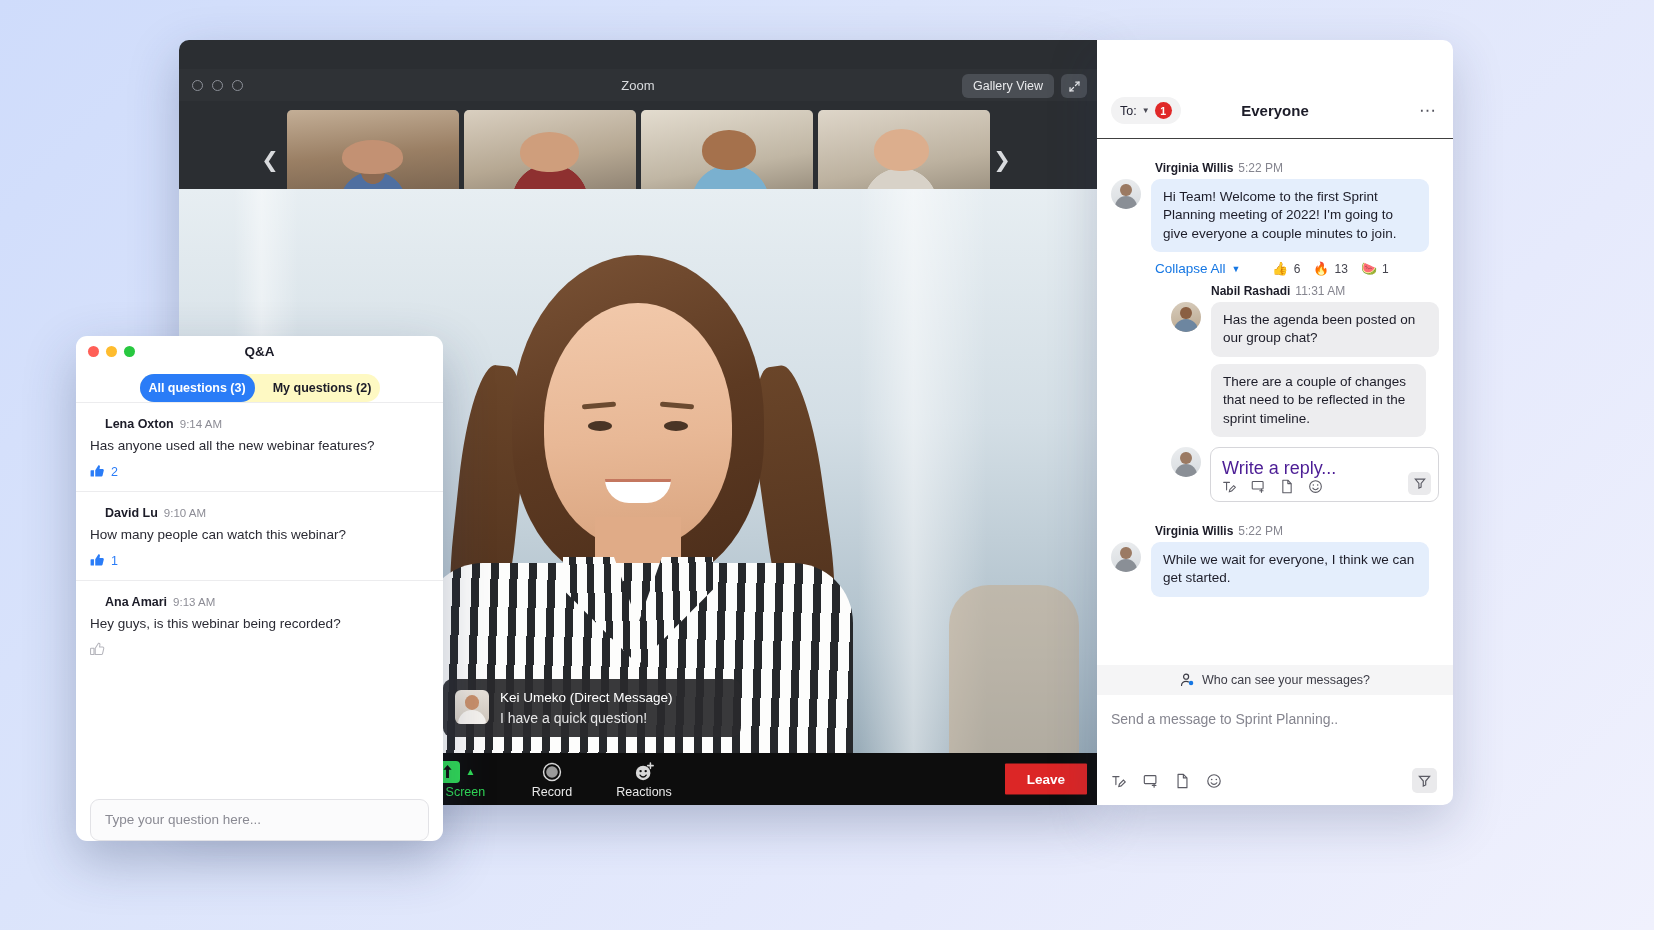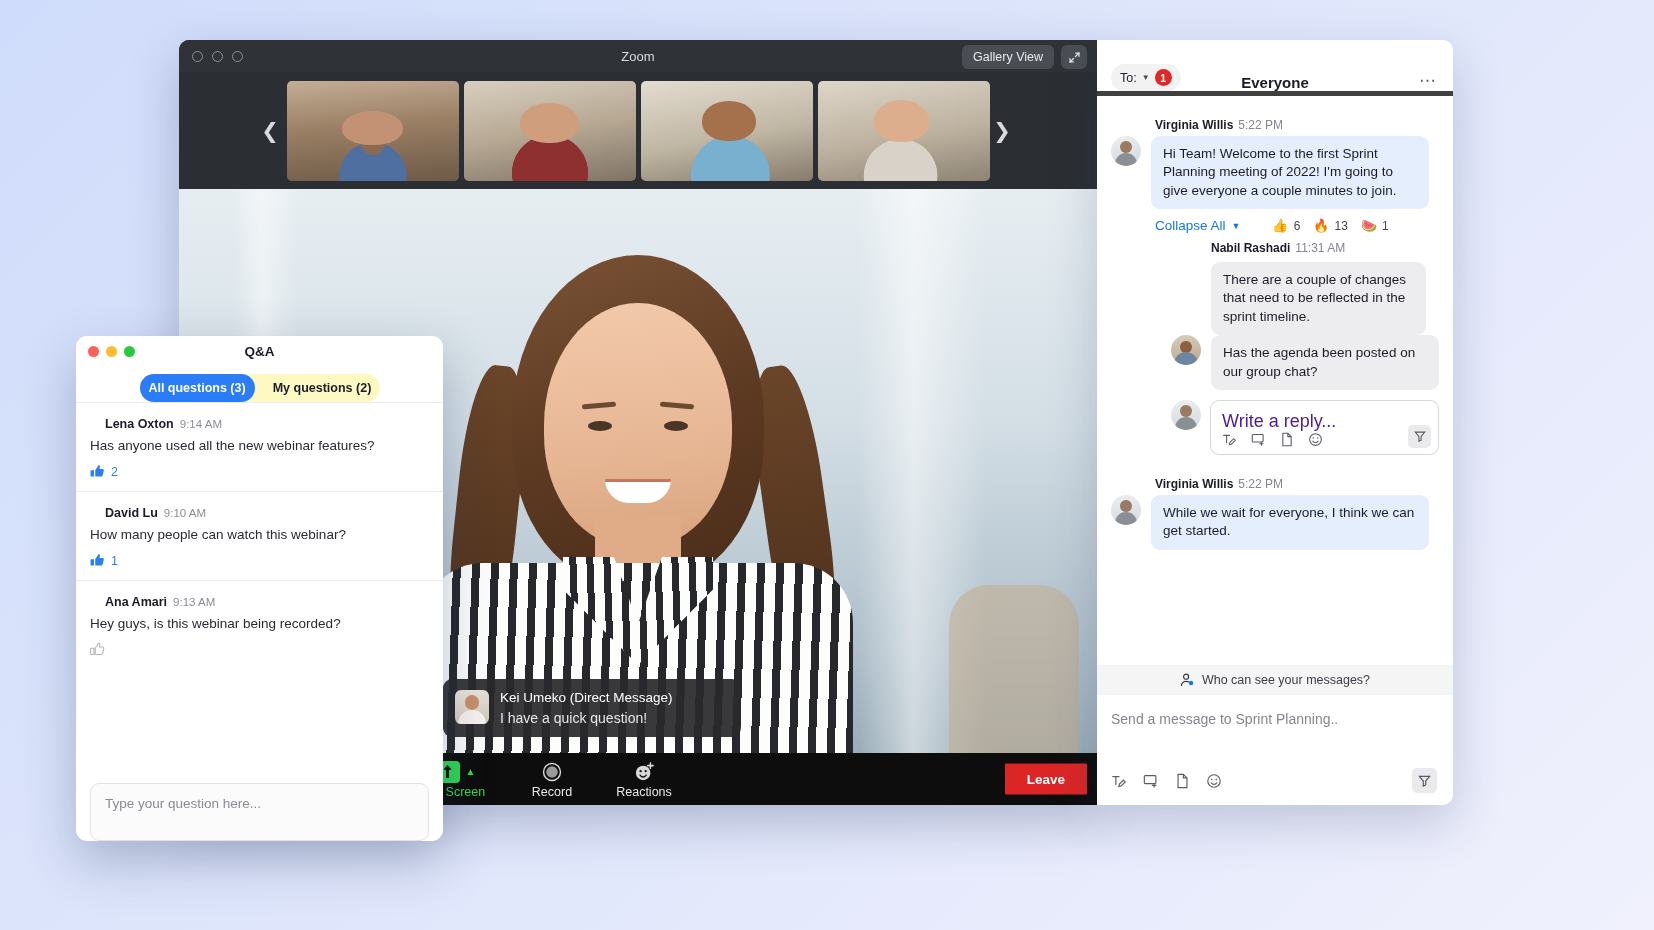--- a/index.html
+++ b/index.html
@@ -17,21 +17,21 @@
     left: 179px; top: 40px;
     width: 918px; height: 765px;
     background: #2b2e32;
     border-radius: 10px 0 0 10px;
     overflow: hidden;
     box-shadow: 0 18px 50px rgba(40,55,95,.28);
   }
   .titlebar {
     height: 32px; position: relative;
     background: #2f3236;
-    display: flex; align-items: center;
+    display: flex; align-items: center; margin-top: 29px;
   }
   .traffic { display: flex; gap: 9px; margin-left: 13px; }
   .traffic span {
     width: 11px; height: 11px; border-radius: 50%;
     border: 1.3px solid #8c9098; background: transparent;
     display: block;
   }
   .win-title {
     position: absolute; left: 0; right: 0; text-align: center;
     color: #d9dbde; font-size: 13px; letter-spacing: .1px;
@@ -185,21 +185,21 @@
     padding:8px 22px; border-radius:1px;
   }
 
   
   .chat-panel {
     position:absolute; left:1097px; top:40px; width:356px; height:765px;
     background:#fff; border-radius:0 10px 10px 0; overflow:hidden;
     box-shadow: 0 18px 50px rgba(40,55,95,.22);
     display:flex; flex-direction:column;
   }
-  .chat-head{height:56px; position:relative; display:flex; align-items:flex-end; border-bottom:5px solid #404040;}
+  .chat-head{height:56px; position:relative; display:flex; align-items:center; border-bottom:1px solid #404040;margin-top:43px;}
   .to-chip{
     margin-left:14px; background:#f2f2f3; border-radius:16px;
     padding:5px 9px; display:flex; align-items:center; gap:5px; font-size:12.5px; color:#232333;
   }
   .to-caret{font-size:8px;color:#4a4a55;}
   .to-badge{background:#e02828;color:#fff;font-size:10.5px;font-weight:bold;width:17px;height:17px;border-radius:50%;display:flex;align-items:center;justify-content:center;}
   .chat-title{position:absolute;left:0;right:0;text-align:center;font-size:15px;font-weight:bold;color:#1c1c28;pointer-events:none;}
   .chat-more{position:absolute;right:16px;color:#55555f;font-size:17px;letter-spacing:1px;}
 
   .chat-body{flex:1; overflow:hidden; padding:0 14px;}
@@ -272,21 +272,21 @@
   .qa-sort{text-align:right;padding:13px 18px 11px;font-size:12.5px;color:#6a6a73;}
   .qa-list{flex:1;overflow:hidden;}
   .qa-item{border-top:1px solid #ececee;padding:14px 14px 12px;}
   .qa-meta{font-size:12.5px;margin-bottom:7px;}
   .qa-meta b{font-weight:bold;color:#1c1c28;margin-left:15px;}
   .qa-meta .t{color:#8c8c95;margin-left:6px;font-size:11.5px;}
   .qa-text{font-size:13.5px;color:#2a2a33;margin-bottom:11px;}
   .qa-vote{display:flex;align-items:center;gap:6px;font-size:12.5px;color:#2a7cf7;}
   .qa-vote .thumb{font-size:14px;}
   .qa-vote.empty{color:#b4b4bb;}
-  .qa-input{margin:10px 14px 0;border:1px solid #e2e2e6;background:#fbfbfc;border-radius:9px;height:58px;padding:12px 14px;font-size:13.5px;color:#8a8a93;}
+  .qa-input{margin:10px 14px 0;border:1px solid #e2e2e6;background:#fbfbfc;border-radius:9px;height:42px;padding:12px 14px;font-size:13.5px;color:#8a8a93;}
 
   svg{display:block;}
 </style>
 </head>
 <body>
 
 <div class="zoom-window">
 
   <div class="titlebar">
     <div class="traffic">
@@ -462,27 +462,27 @@
             <span class="e">🍉</span>
             <span>1</span>
           </div>
         </div>
       </div>
 
       <div class="thread-body">
         <div class="msg-meta" style="margin-left:40px;margin-top:6px">
           <b>Nabil Rashadi</b><span class="t">11:31 AM</span>
         </div>
+        <div class="msg-row">
+          <div class="avatar m"></div>
+          <div class="bubble grey" style="max-width:230px">Has the agenda been posted on our group chat?</div>
+        </div>
         <div class="msg-row" style="margin-top:7px">
           <div style="width:30px;flex:0 0 30px"></div>
           <div class="bubble grey" style="max-width:215px">There are a couple of changes that need to be reflected in the sprint timeline.</div>
-        </div>
-        <div class="msg-row">
-          <div class="avatar m"></div>
-          <div class="bubble grey" style="max-width:230px">Has the agenda been posted on our group chat?</div>
         </div>
 
         <div class="reply-box">
           <div class="avatar w"></div>
           <div class="reply-field">
             <div class="reply-ph">Write a reply...</div>
             <div class="reply-icons">
               <span>
                 <svg width="15" height="15" viewBox="0 0 18 18" fill="none" stroke="#5b5b64" stroke-width="1.3" stroke-linecap="round">
                   <path d="M2 4h7M5.5 4v9"></path>

